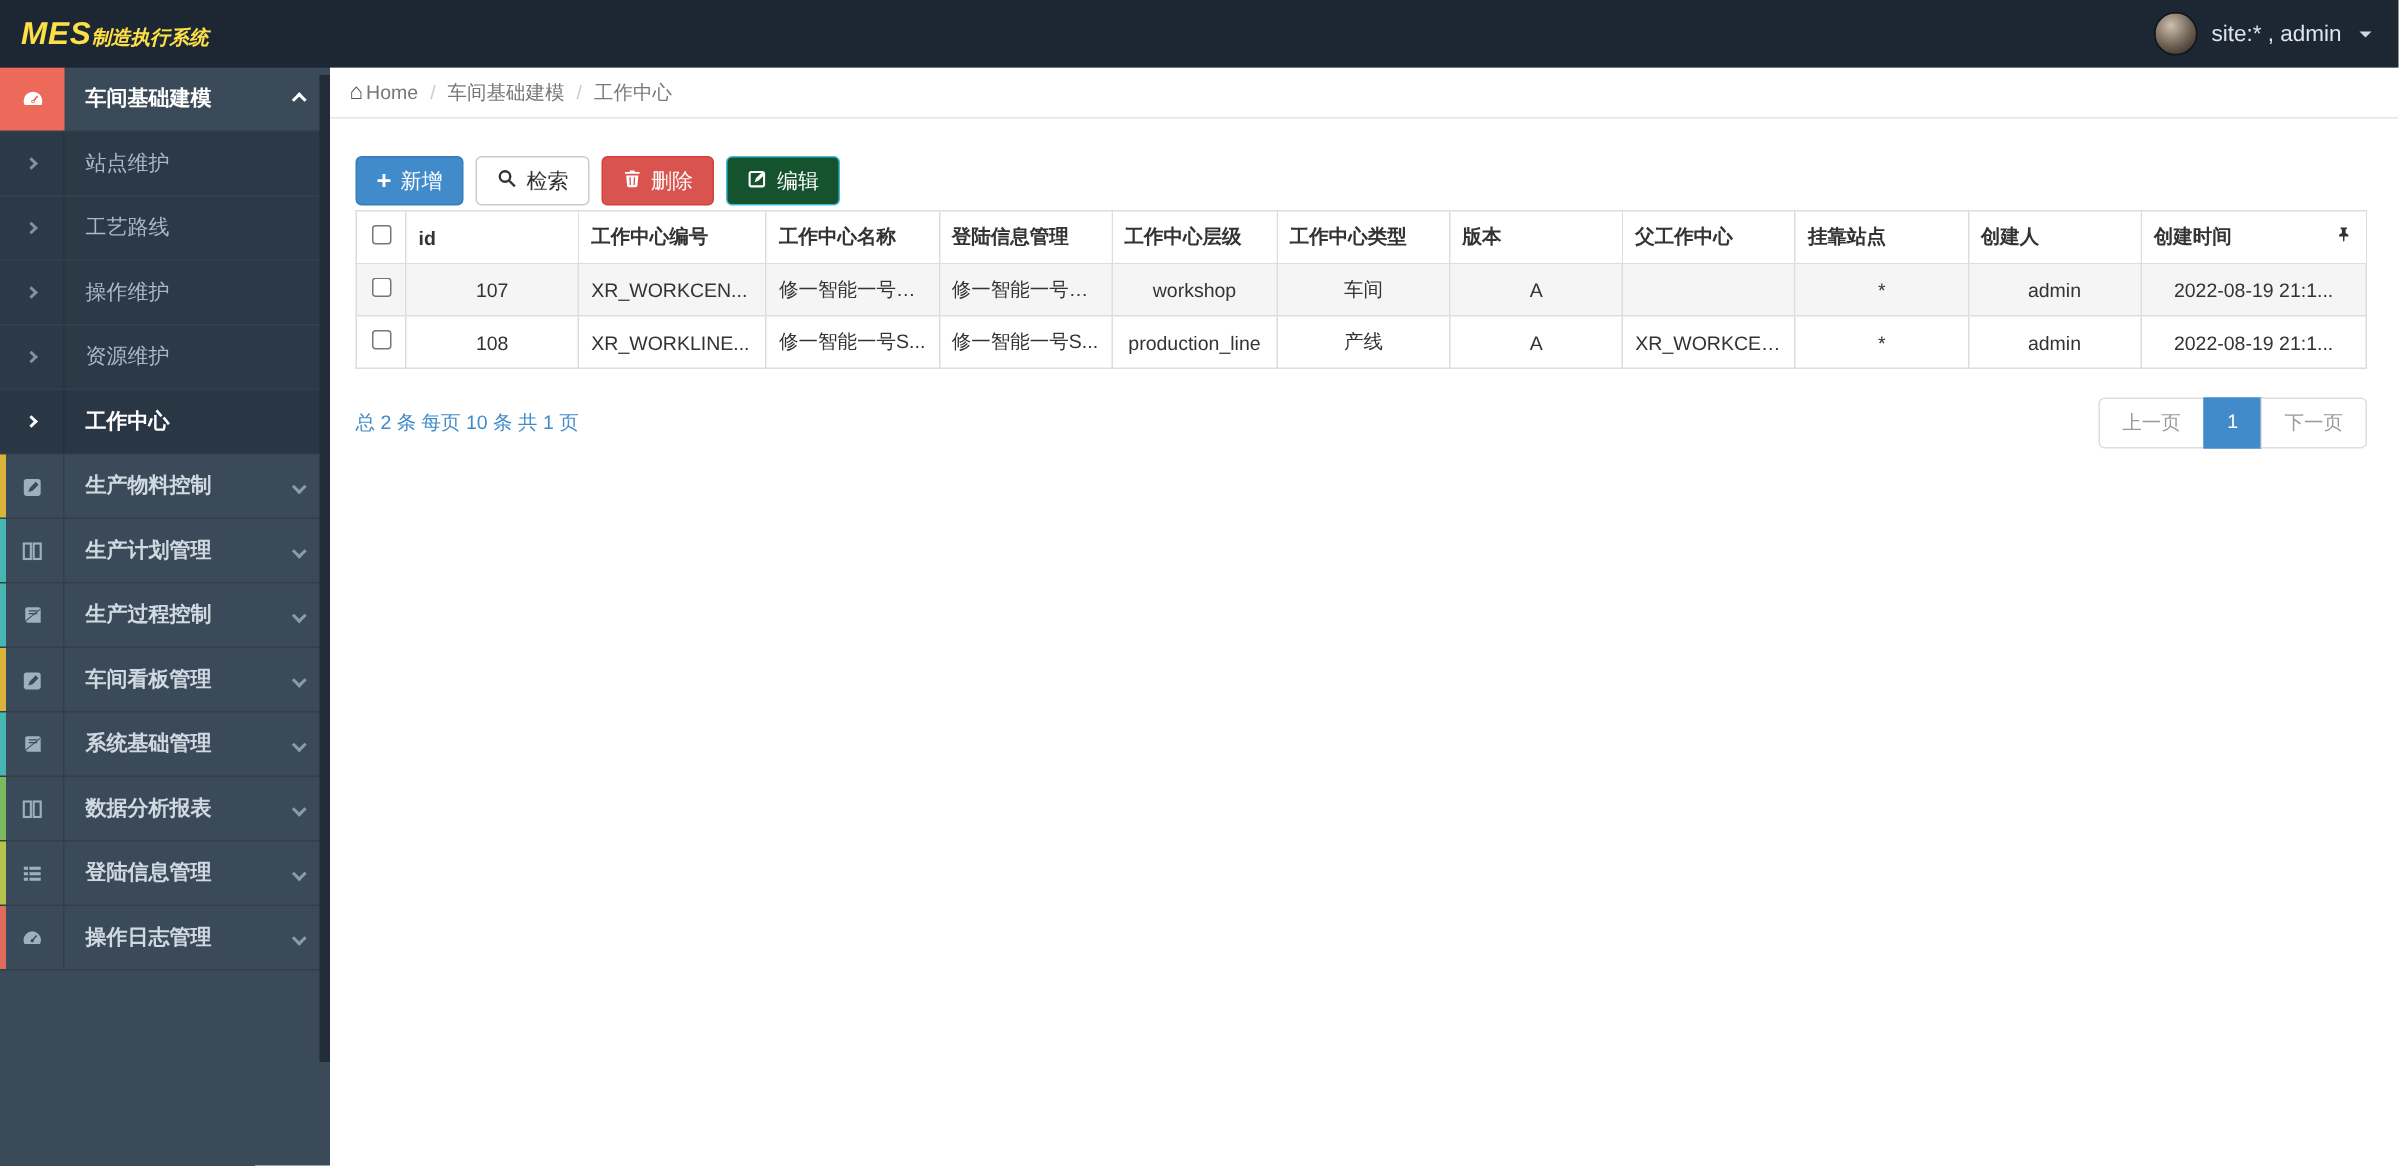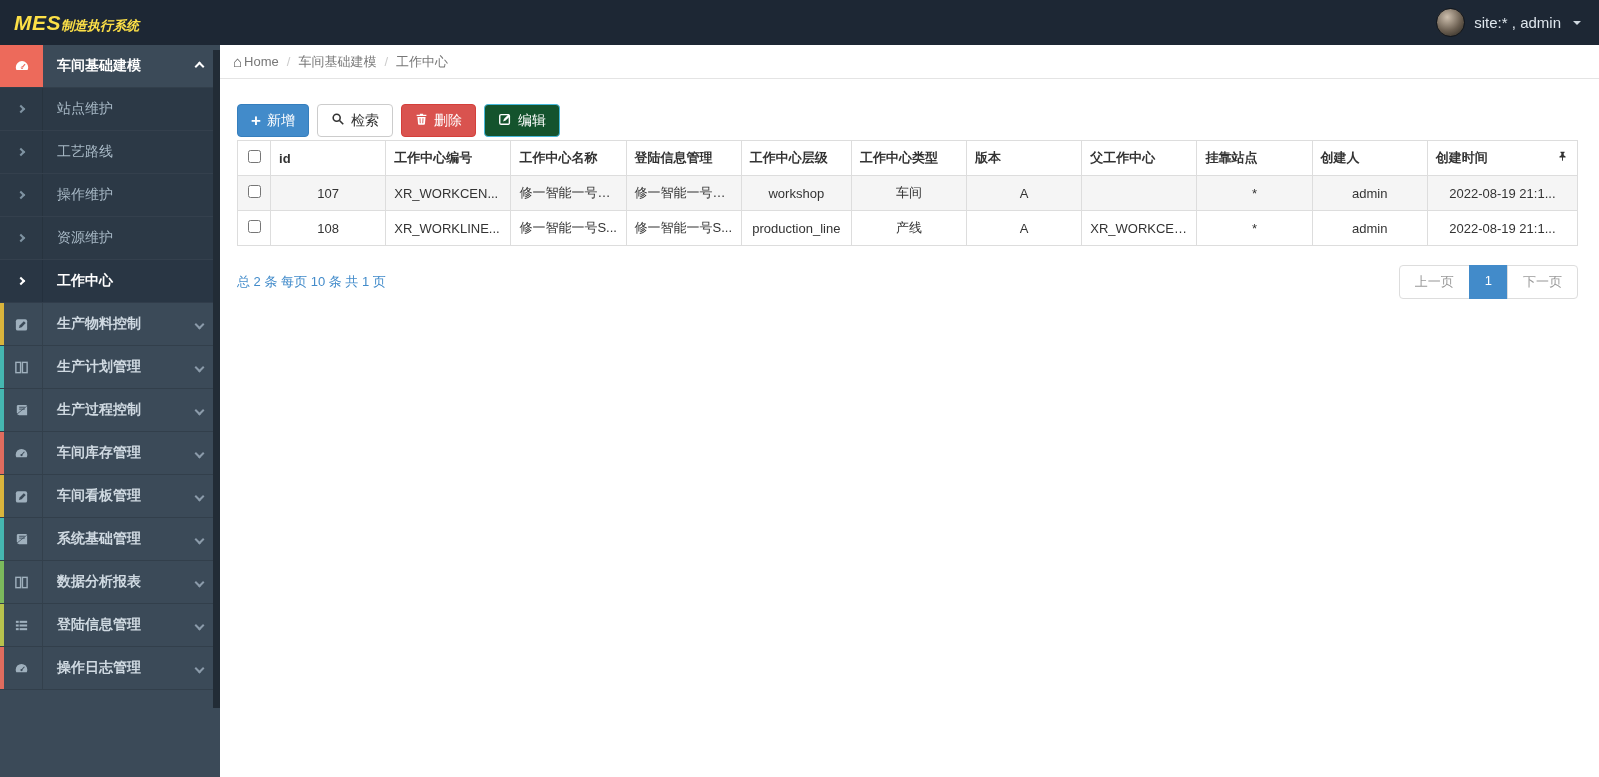--- a/index.html
+++ b/index.html
@@ -168,32 +168,20 @@
       <div class="menu-item parent">
       <span class="strip" style="background: rgb(69, 182, 176);"></span>
       <span class="icell picon">
           <svg viewBox="0 0 16 16" width="15" height="15">
             <path fill="currentColor" d="M4.5 2h8c.8 0 1.5.7 1.5 1.5V13H5.5A2.5 2.5 0 0 1 3 10.5v-7C3 2.6 3.6 2 4.5 2z"></path>
             <path d="M5.5 4.5h6M5.5 6.5h6" stroke="#3b4a58" stroke-width="1"></path>
             <path d="M3.2 11.8l10.3-8.3" stroke="#3b4a58" stroke-width=".8"></path>
           </svg>
         </span>
       <span class="mlabel">生产过程控制</span>
-      <span class="chev down rchev"></span>
-      </div>
-      <div class="menu-item parent">
-      <span class="strip" style="background: rgb(224, 108, 94);"></span>
-      <span class="icell picon">
-          <svg viewBox="0 0 16 16" width="15" height="15">
-            <path fill="currentColor" d="M8 3.1A6.2 6.2 0 0 0 1.8 9.3c0 1 .24 1.9.65 2.7h11.1c.41-.8.65-1.7.65-2.7A6.2 6.2 0 0 0 8 3.1z"></path>
-            <path stroke="#3b4a58" stroke-width="1.1" d="M8 9.6l3.1-3.5" fill="none"></path>
-            <circle cx="8" cy="9.7" r="1.2" fill="#3b4a58"></circle>
-          </svg>
-        </span>
-      <span class="mlabel">车间库存管理</span>
       <span class="chev down rchev"></span>
       </div>
       <div class="menu-item parent">
       <span class="strip" style="background: rgb(217, 180, 60);"></span>
       <span class="icell picon">
           <svg viewBox="0 0 16 16" width="15" height="15">
             <rect x="2" y="2.5" width="12" height="12" rx="2" fill="currentColor"></rect>
             <path d="M5.2 11.8l1-3 4.3-4.3 2 2-4.3 4.3-3 1z" fill="#3b4a58"></path>
           </svg>
         </span>

